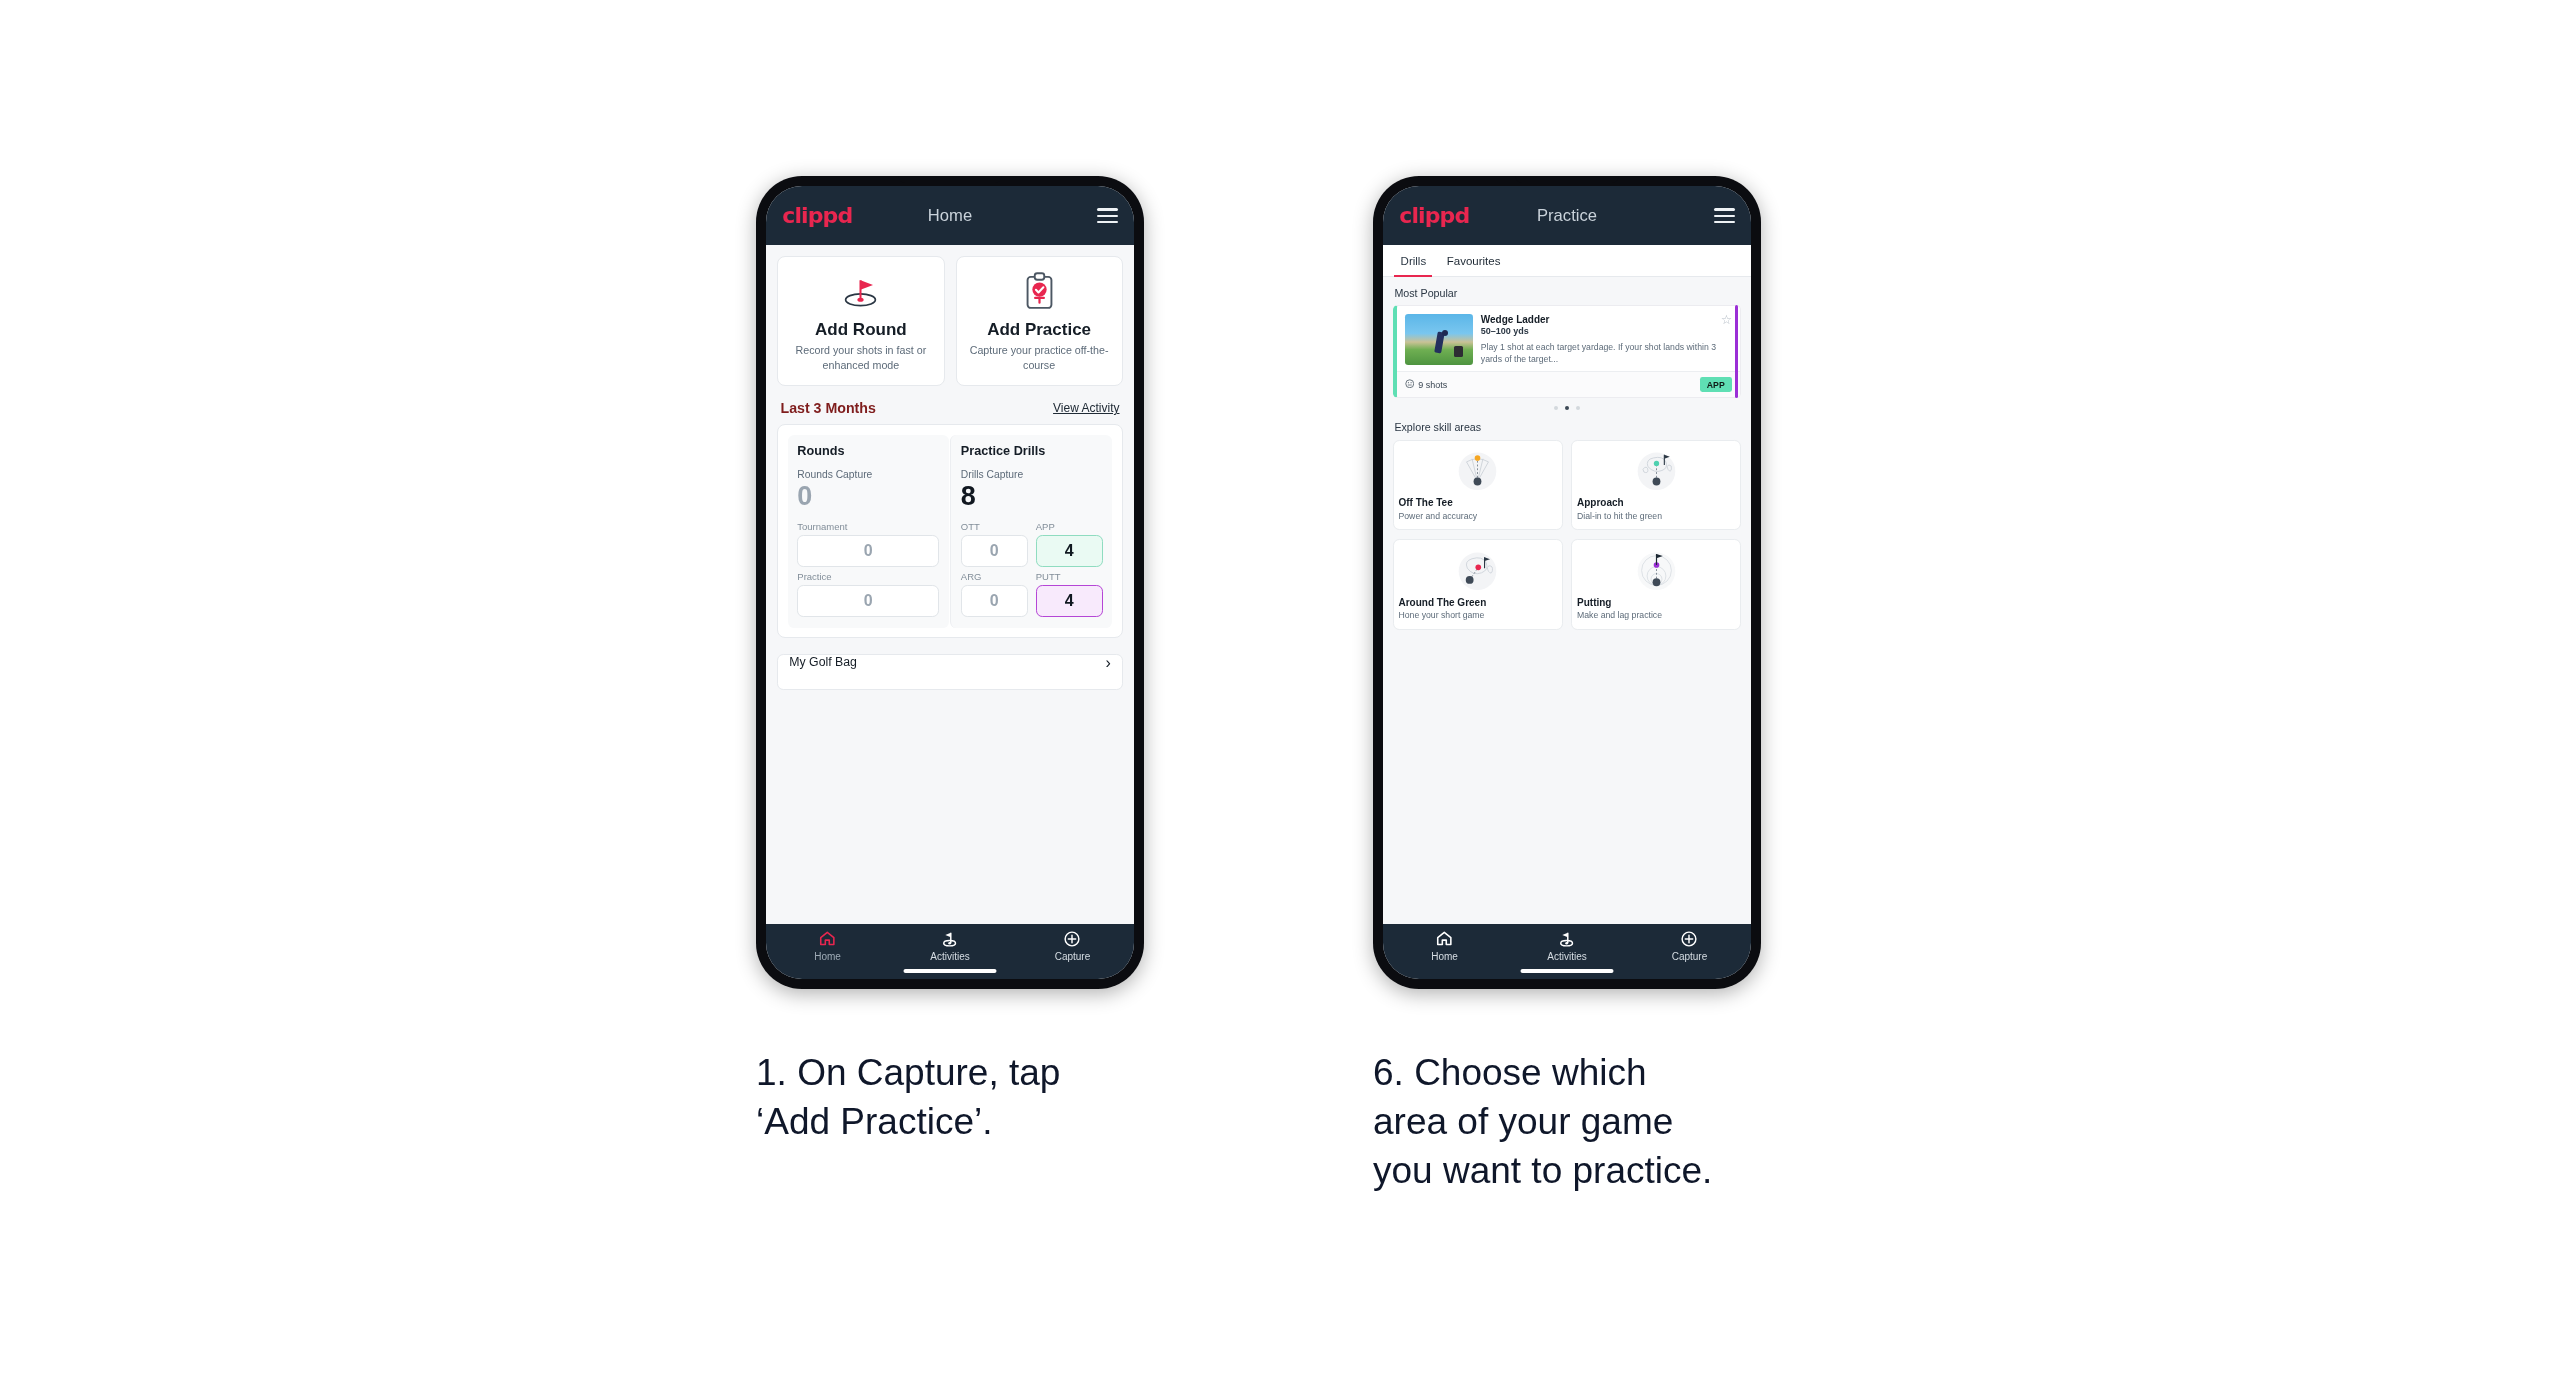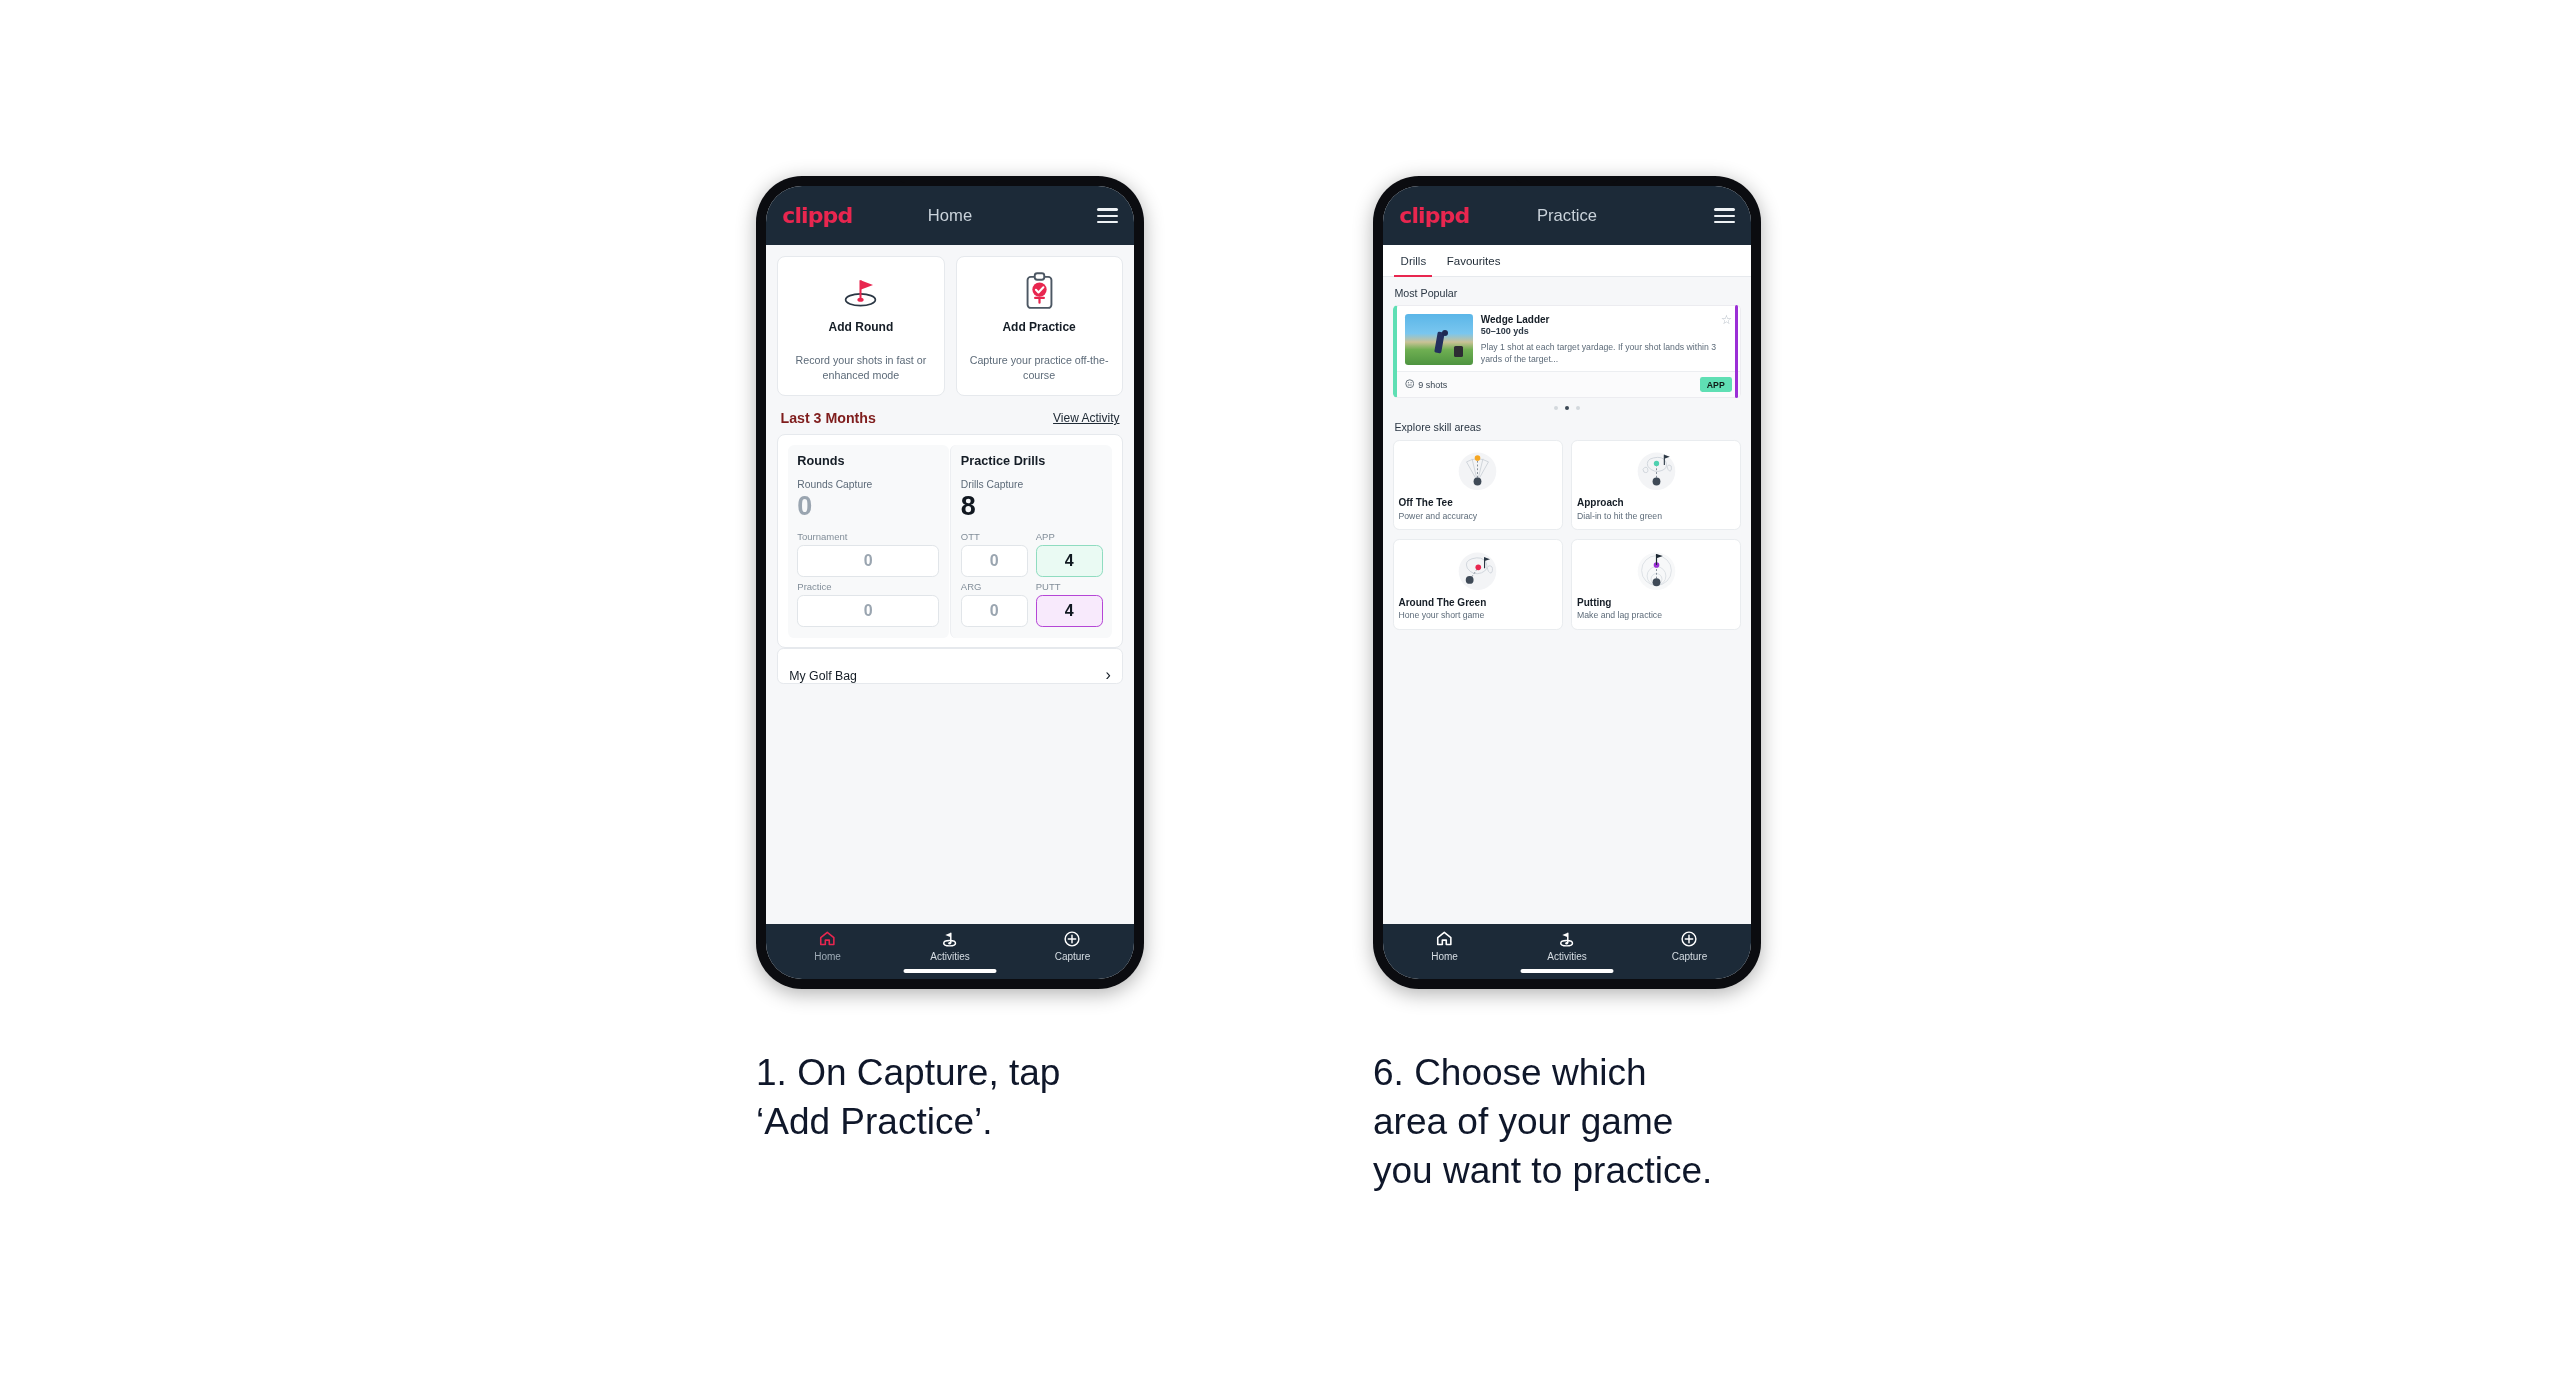--- a/index.html
+++ b/index.html
@@ -71,21 +71,21 @@
 
   .action-row { display: flex; gap: 11px; }
   .action-card {
     flex: 1; background: #ffffff;
     border: 0.8px solid #e6e9ed;
     border-radius: 8px;
     padding: 14.2px 8px 12.7px 8px;
     text-align: center;
   }
   .action-icon { height: 41px; display:flex; align-items:center; justify-content:center; margin-bottom: 8px; }
-  .action-title { font-size: 12px; font-weight: 700; color: #151d26; margin-bottom: 19px; }
+  .action-title { font-size: 17px; font-weight: 700; color: #151d26; margin-bottom: 3px; }
   .action-sub { font-size: 10.7px; color: #5d6b79; line-height: 1.35; }
 
   .section-row {
     display:flex; align-items:center; justify-content:space-between;
     margin: 14.2px 3.2px 8px 3.2px;
   }
   .section-title { font-size: 14.2px; font-weight: 700; color: #7f1d1d; }
   .view-link { font-size: 12px; color: #202b36; text-decoration: underline; }
 
   .stats-card {
@@ -106,23 +106,23 @@
   .mini-box {
     border: 0.8px solid #e1e5e9; border-radius: 6.3px; background: #ffffff;
     height: 32px; display:flex; align-items:center; justify-content:center;
     font-size: 16px; font-weight: 600; color: #9aa5b0;
   }
   .mini-box.wide { }
   .mini-box.filled-app { background:#eafaf3; border-color:#8fdcc0; color:#101820; font-weight:700; }
   .mini-box.filled-putt { background:#f8eafc; border-color:#b546d6; color:#101820; font-weight:700; }
 
   .bag-row {
-    margin-top: 0;
+    margin-top: 16px;
     background:#fff; border:0.8px solid #e6e9ed; border-radius: 6.3px;
-    height: 36px; display:flex; align-items:flex-end; justify-content:space-between;
+    height: 36px; display:flex; align-items:flex-start; justify-content:space-between;
     padding: 0 11px;
   }
   .bag-label { font-size: 12.3px; color:#151d26; }
   .chev { color:#151d26; font-size: 16px; line-height:1; }
 
   
   .bottom-nav {
     background:#1c2a38; flex:none;
     height: 55px; display:flex; align-items:flex-start;
     padding-top: 7.1px; position: relative;

